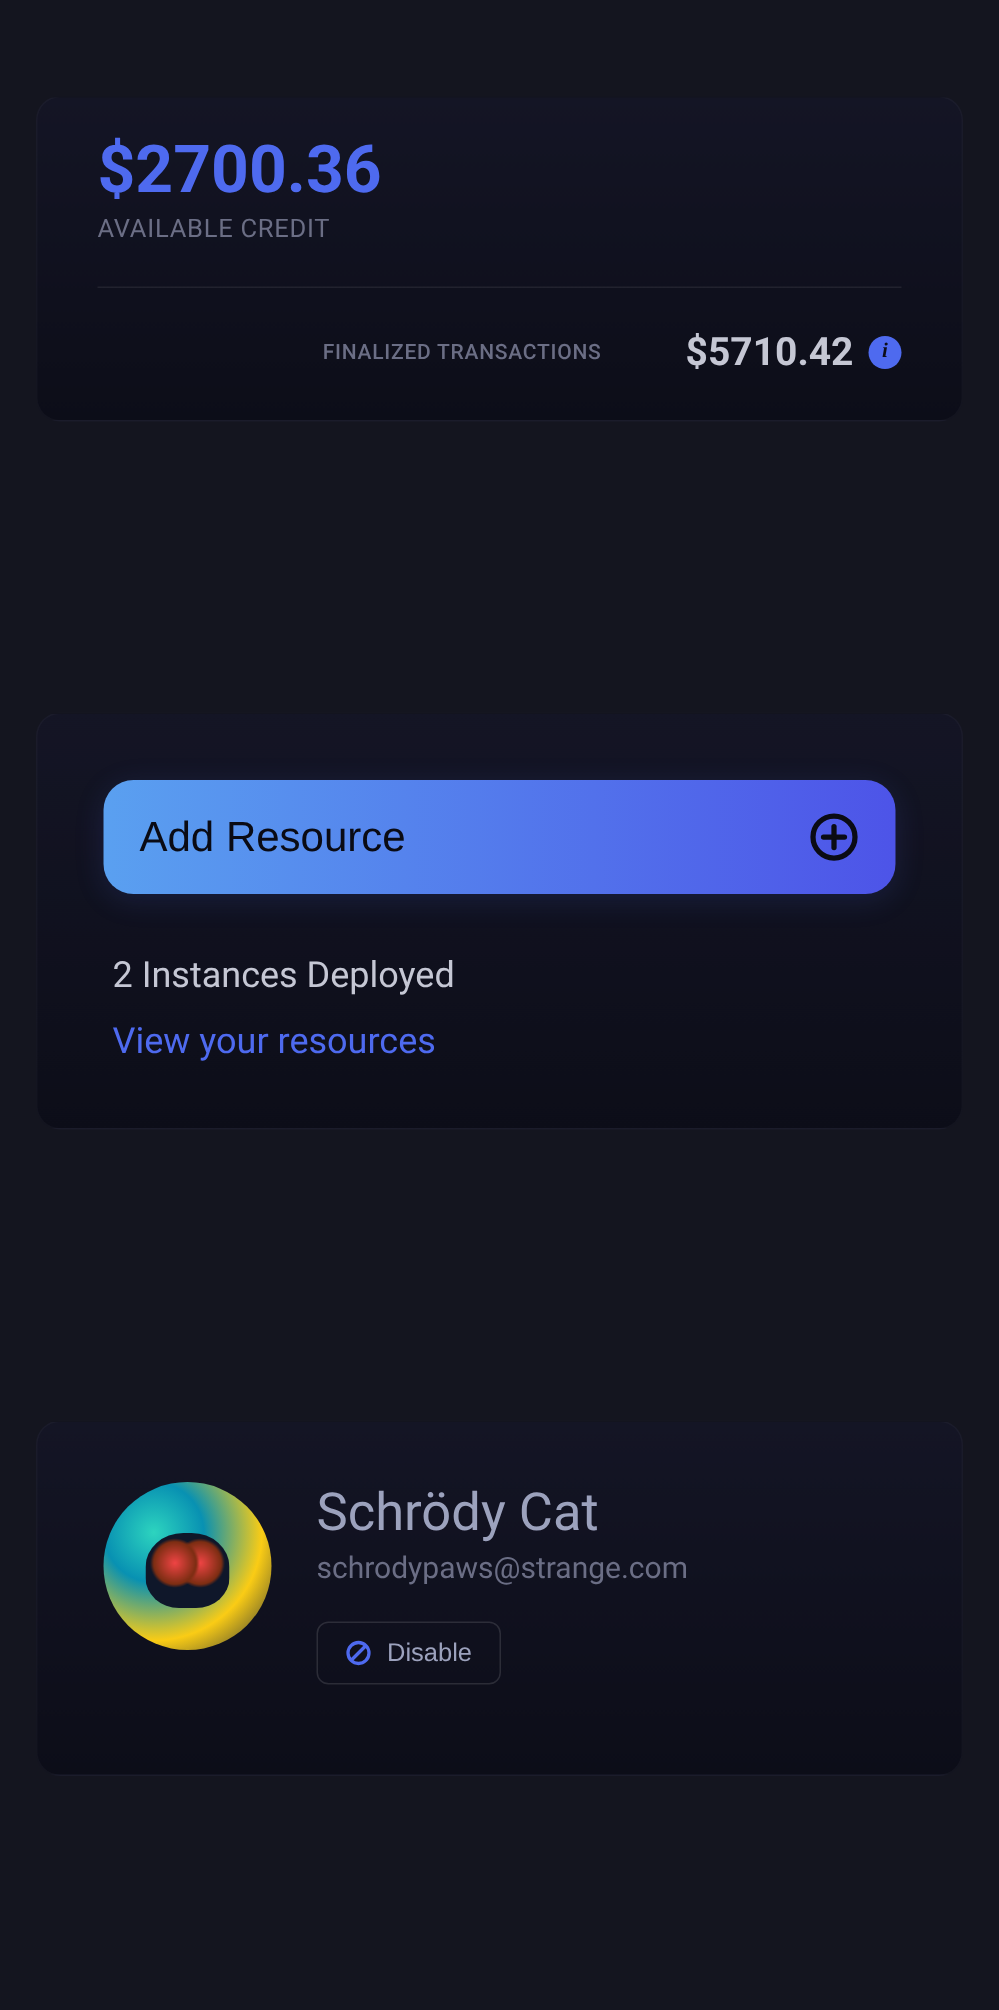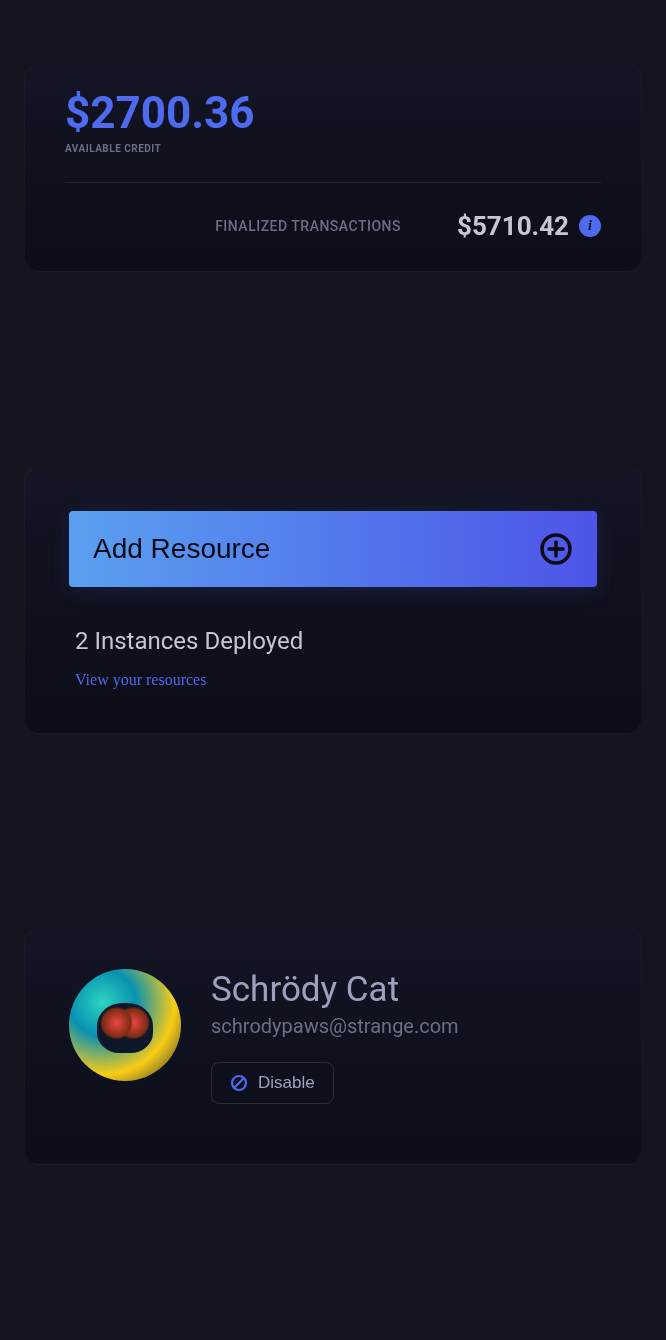--- a/index.html
+++ b/index.html
@@ -51,22 +51,22 @@
     }
     .credit-amount {
       font-size: 44px;
       font-weight: 700;
       color: #4e6aef;
       line-height: 1;
       margin-bottom: 8px;
       margin-top: -10px;
     }
     .credit-label {
-      font-size: 10px;
-      font-weight: 700;
+      font-size: 17px;
+      font-weight: 400;
       letter-spacing: 0.5px;
       color: #6b6e85;
     }
     .balance-bottom {
       display: flex;
       justify-content: flex-end;
       align-items: center;
       gap: 20px;
       padding-top: 28px;
     }
@@ -104,21 +104,21 @@
     }
     .resources-card {
       padding: 44px;
       margin-top: 170px;
     }
     .add-resource-btn {
       width: 100%;
       height: 76px;
       background: linear-gradient(90deg, #5aa0f0 0%, #4d54e8 100%);
       border: none;
-      border-radius: 4px;
+      border-radius: 20px;
       display: flex;
       align-items: center;
       justify-content: space-between;
       padding: 12px 24px;
       cursor: pointer;
       box-shadow: 0 4px 20px rgba(78, 106, 239, 0.15);
       gap: 36px;
     }
     .add-resource-label {
       font-size: 28px;
@@ -130,27 +130,26 @@
       align-items: center;
       justify-content: center;
     }
     .instances-text {
       font-size: 24px;
       color: #c5c7d4;
       margin-top: 40px;
       margin-left: 6px;
     }
     .view-resources-link {
-      font-size: 16px;
+      font-size: 24px;
       color: #4e6aef;
       margin-top: 16px;
       margin-left: 6px;
       cursor: pointer;
       display: inline-block;
-      font-family: Liberation Serif, serif;
     }
     .user-card {
       padding: 40px 44px 60px 44px;
       margin-top: 170px;
       display: flex;
       gap: 30px;
       align-items: flex-start;
     }
     .avatar {
       width: 112px;

